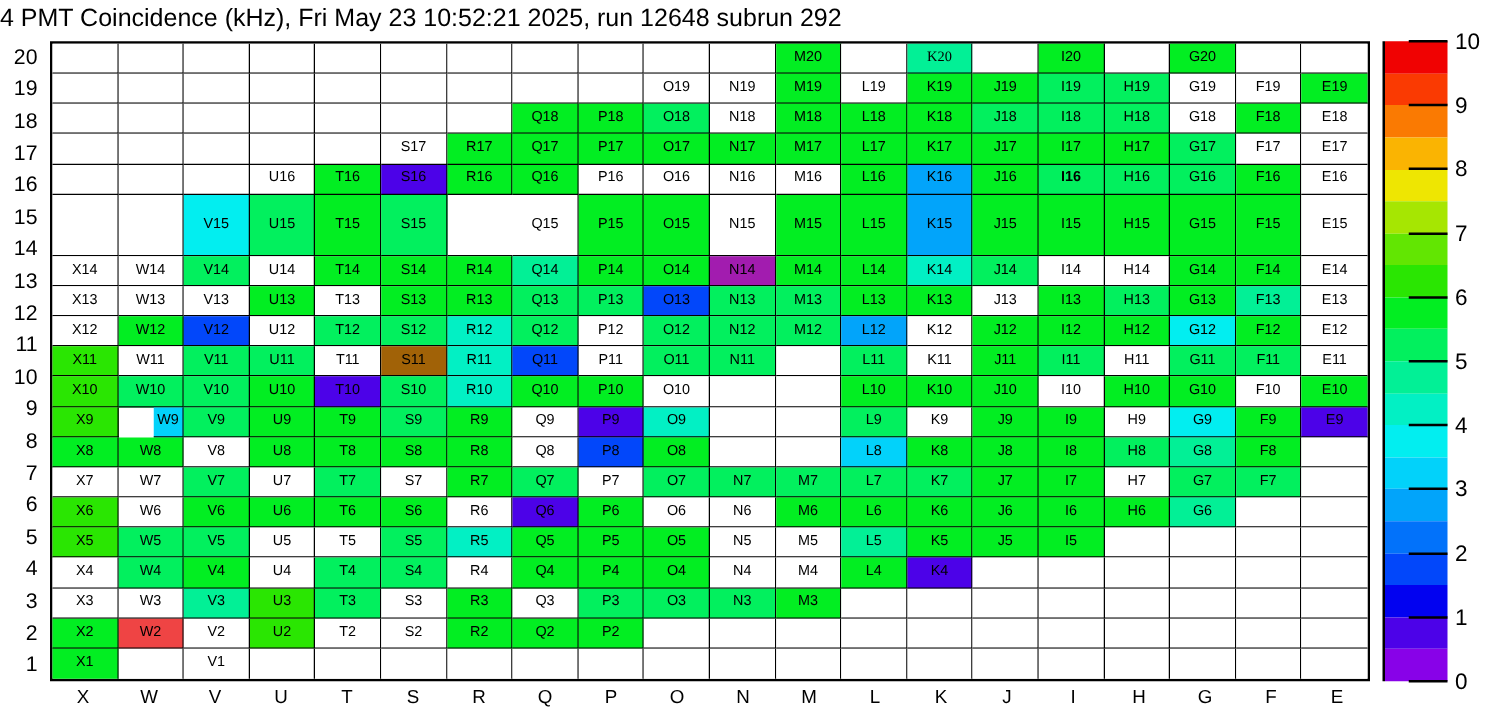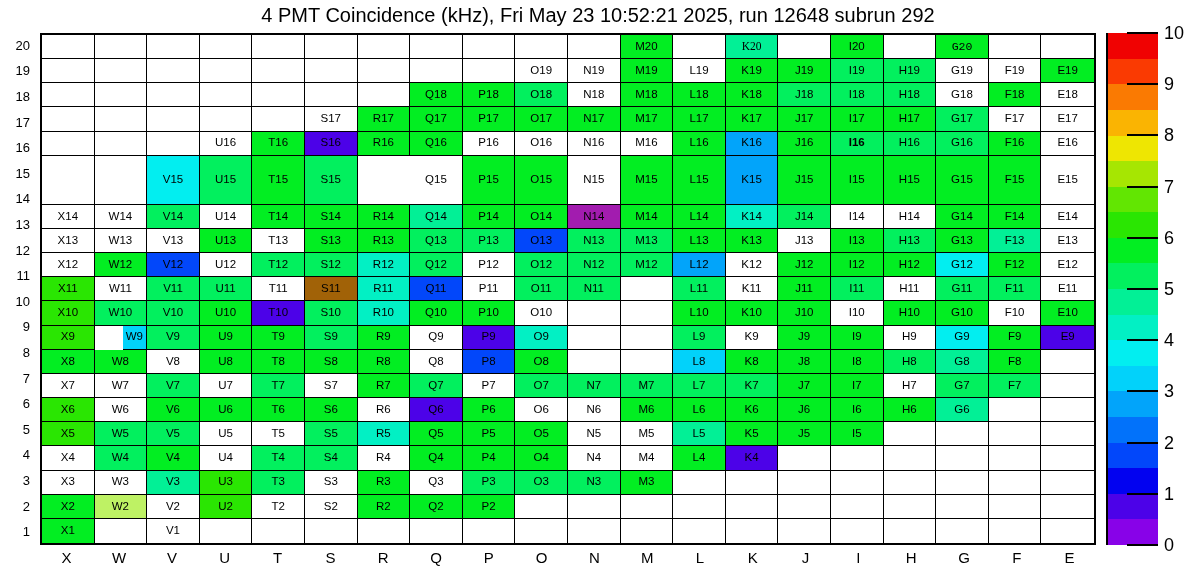--- a/index.html
+++ b/index.html
@@ -1,29 +1,29 @@
 <!DOCTYPE html>
 <html><head>
 <meta charset="utf-8">
 <style>
   html,body{margin:0;padding:0;background:#fff;}
   .page{position:relative;width:1196px;height:572px;background:#ffffff;
         font-family:"Liberation Sans","DejaVu Sans",sans-serif;color:#000;overflow:hidden;}
-  .title{position:absolute;top:4px;left:0;width:100%;text-align:center;
+  .title{position:absolute;top:4px;left:0;width:100%;text-align:left;
          font-size:20px;letter-spacing:0px;}
   .grid{position:absolute;left:40px;top:33px;width:1056px;height:512px;
         display:grid;grid-template-columns:repeat(20,1fr);grid-template-rows:repeat(20,1fr);
         border:2px solid #000;box-sizing:border-box;background:#fff;}
   .cell{border-right:1px solid #000;border-bottom:1px solid #000;box-sizing:border-box;
         display:flex;align-items:center;justify-content:center;
         font-size:11.5px;line-height:1;background:#ffffff;overflow:hidden;}
   .cell:nth-child(20n){border-right:none;}
   .cell:nth-last-child(-n+20){border-bottom:none;}
   .ylabel{position:absolute;left:0px;width:30px;height:16px;line-height:16px;
-          text-align:right;font-size:13px;}
+          text-align:right;font-size:17px;}
   .xlabel{position:absolute;top:549px;height:18px;line-height:18px;
           text-align:center;font-size:15px;}
   .cbar{position:absolute;left:1106px;top:33px;width:52px;height:512px;
         display:flex;flex-direction:column-reverse;border-left:2px solid #000;box-sizing:border-box;}
   .cstep{flex:1 1 auto;}
   .ctick{position:absolute;left:1127px;width:31px;height:0;border-top:2px solid #000;}
   .cticklabel{position:absolute;left:1164px;height:20px;line-height:20px;font-size:18px;}
 </style>
 </head>
 <body>
@@ -41,21 +41,21 @@
       <div class="cell"></div>
       <div class="cell"></div>
       <div class="cell"></div>
       <div class="cell"></div>
       <div class="cell" style="background: rgb(2, 238, 34);">M20</div>
       <div class="cell"></div>
       <div class="cell" style="background: rgb(2, 240, 150); font-family: Liberation Serif, serif;">K20</div>
       <div class="cell"></div>
       <div class="cell" style="background: rgb(2, 238, 34);">I20</div>
       <div class="cell"></div>
-      <div class="cell" style="background: rgb(2, 238, 34); font-family: Liberation Mono, monospace;">G20</div>
+      <div class="cell" style="background: rgb(2, 238, 34);">G20</div>
       <div class="cell"></div>
       <div class="cell"></div>
       <div class="cell"></div>
       <div class="cell"></div>
       <div class="cell"></div>
       <div class="cell"></div>
       <div class="cell"></div>
       <div class="cell"></div>
       <div class="cell"></div>
       <div class="cell"></div>
@@ -385,21 +385,21 @@
       <div class="cell" style="background: rgb(2, 238, 34);">M3</div>
       <div class="cell"></div>
       <div class="cell"></div>
       <div class="cell"></div>
       <div class="cell"></div>
       <div class="cell"></div>
       <div class="cell"></div>
       <div class="cell"></div>
       <div class="cell"></div>
       <div class="cell" style="background: rgb(2, 238, 34);">X2</div>
-      <div class="cell" style="background: #bef264;">W2</div>
+      <div class="cell" style="background: #ef4444;">W2</div>
       <div class="cell" style="background: rgb(255, 255, 255);">V2</div>
       <div class="cell" style="background: rgb(42, 230, 2);">U2</div>
       <div class="cell" style="background: rgb(255, 255, 255);">T2</div>
       <div class="cell" style="background: rgb(255, 255, 255);">S2</div>
       <div class="cell" style="background: rgb(2, 238, 34);">R2</div>
       <div class="cell" style="background: rgb(2, 238, 34);">Q2</div>
       <div class="cell" style="background: rgb(2, 238, 34);">P2</div>
       <div class="cell"></div>
       <div class="cell"></div>
       <div class="cell"></div>

